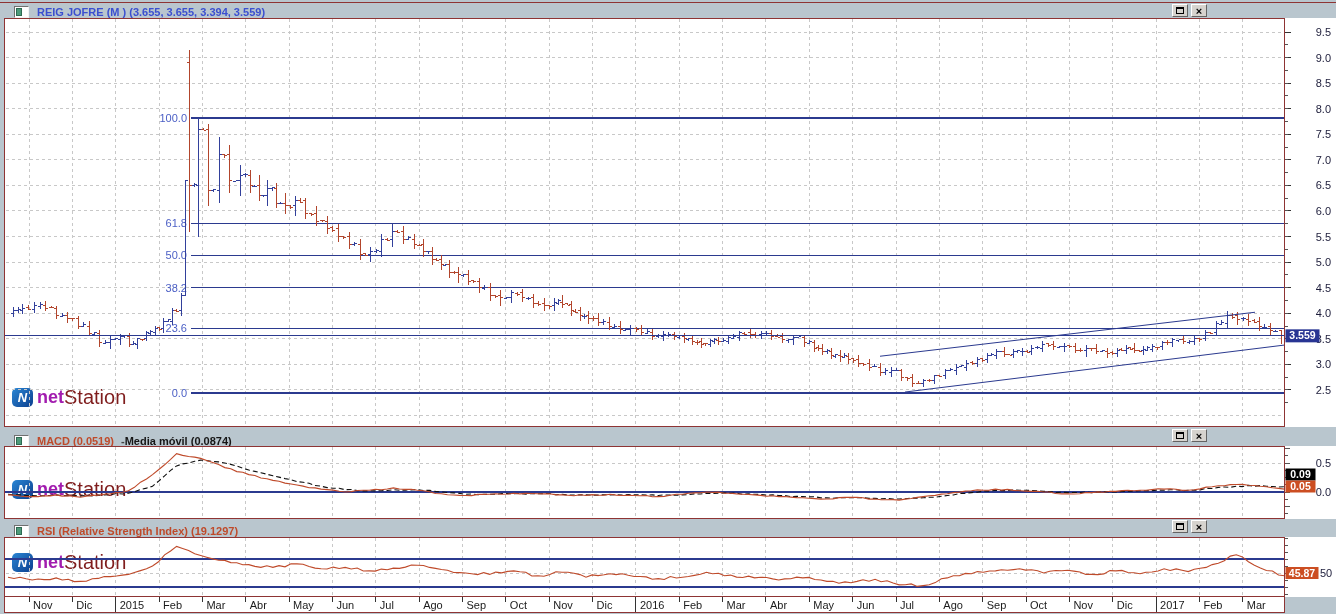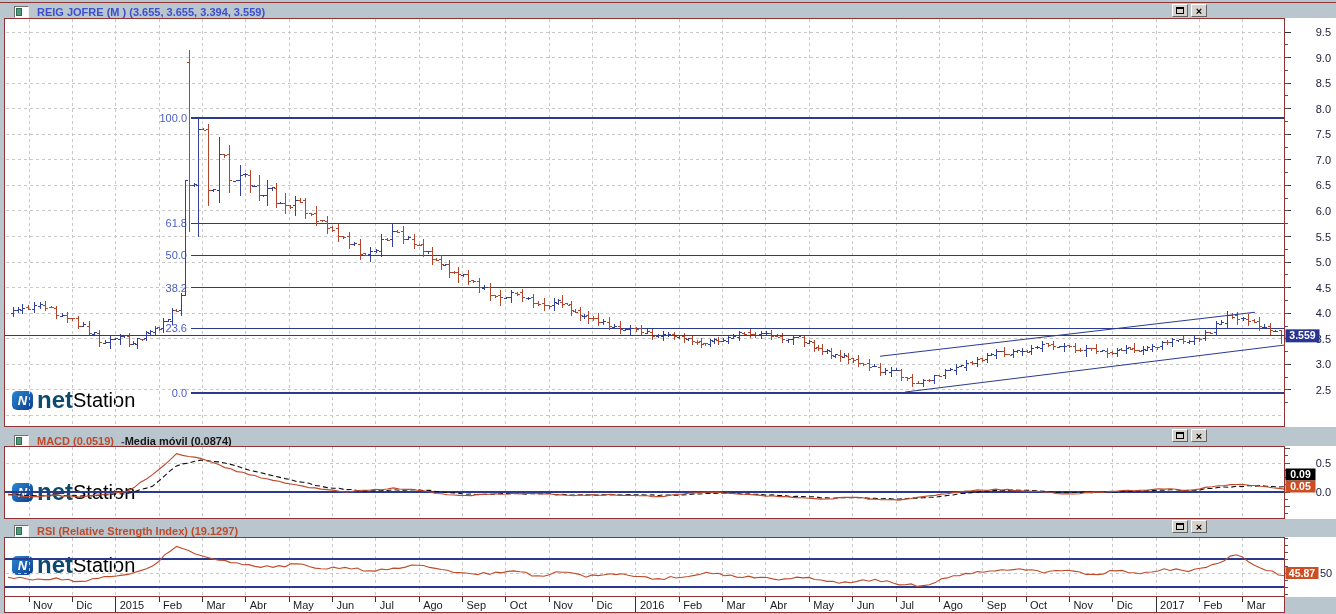--- a/index.html
+++ b/index.html
@@ -31,22 +31,22 @@
   .wrsi{left:4px;top:537px;width:1332px;height:60px;}
   .wtl {left:4px;top:596px;width:1281px;height:17px;}
 
   .logo{position:absolute;z-index:1;display:flex;align-items:center;white-space:nowrap;}
   .logo-main{left:12px;top:386px;}
   .logo-macd{left:12px;top:478px;}
   .logo-rsi{left:12px;top:551px;}
   .logo-ic{width:21px;height:19px;border-radius:5px;background:linear-gradient(135deg,#2a86d4,#0c3f8e);
            color:#fff;font-weight:bold;font-style:italic;font-size:13px;display:inline-flex;
            align-items:center;justify-content:center;margin-right:4px;}
-  .l-net{font-size:24px;font-weight:bold;color:#0c4a6e;}
-  .l-sta{font-size:20px;color:#000000;}
+  .l-net{font-size:18px;font-weight:bold;color:#a21caf;}
+  .l-sta{font-size:20px;color:#7f1d1d;}
 
   #chart{position:absolute;left:0;top:0;z-index:2;font-family:"Liberation Sans",sans-serif;}
   .t-ax{font-size:11px;fill:#1c1c3a;}
   .t-fib{font-size:11px;fill:#4a5ec5;}
   .t-tl{font-size:11px;fill:#1a1a1a;}
   .t-tag{font-size:10.5px;font-weight:bold;fill:#ffffff;}
 </style>
 </head>
 <body>
 

